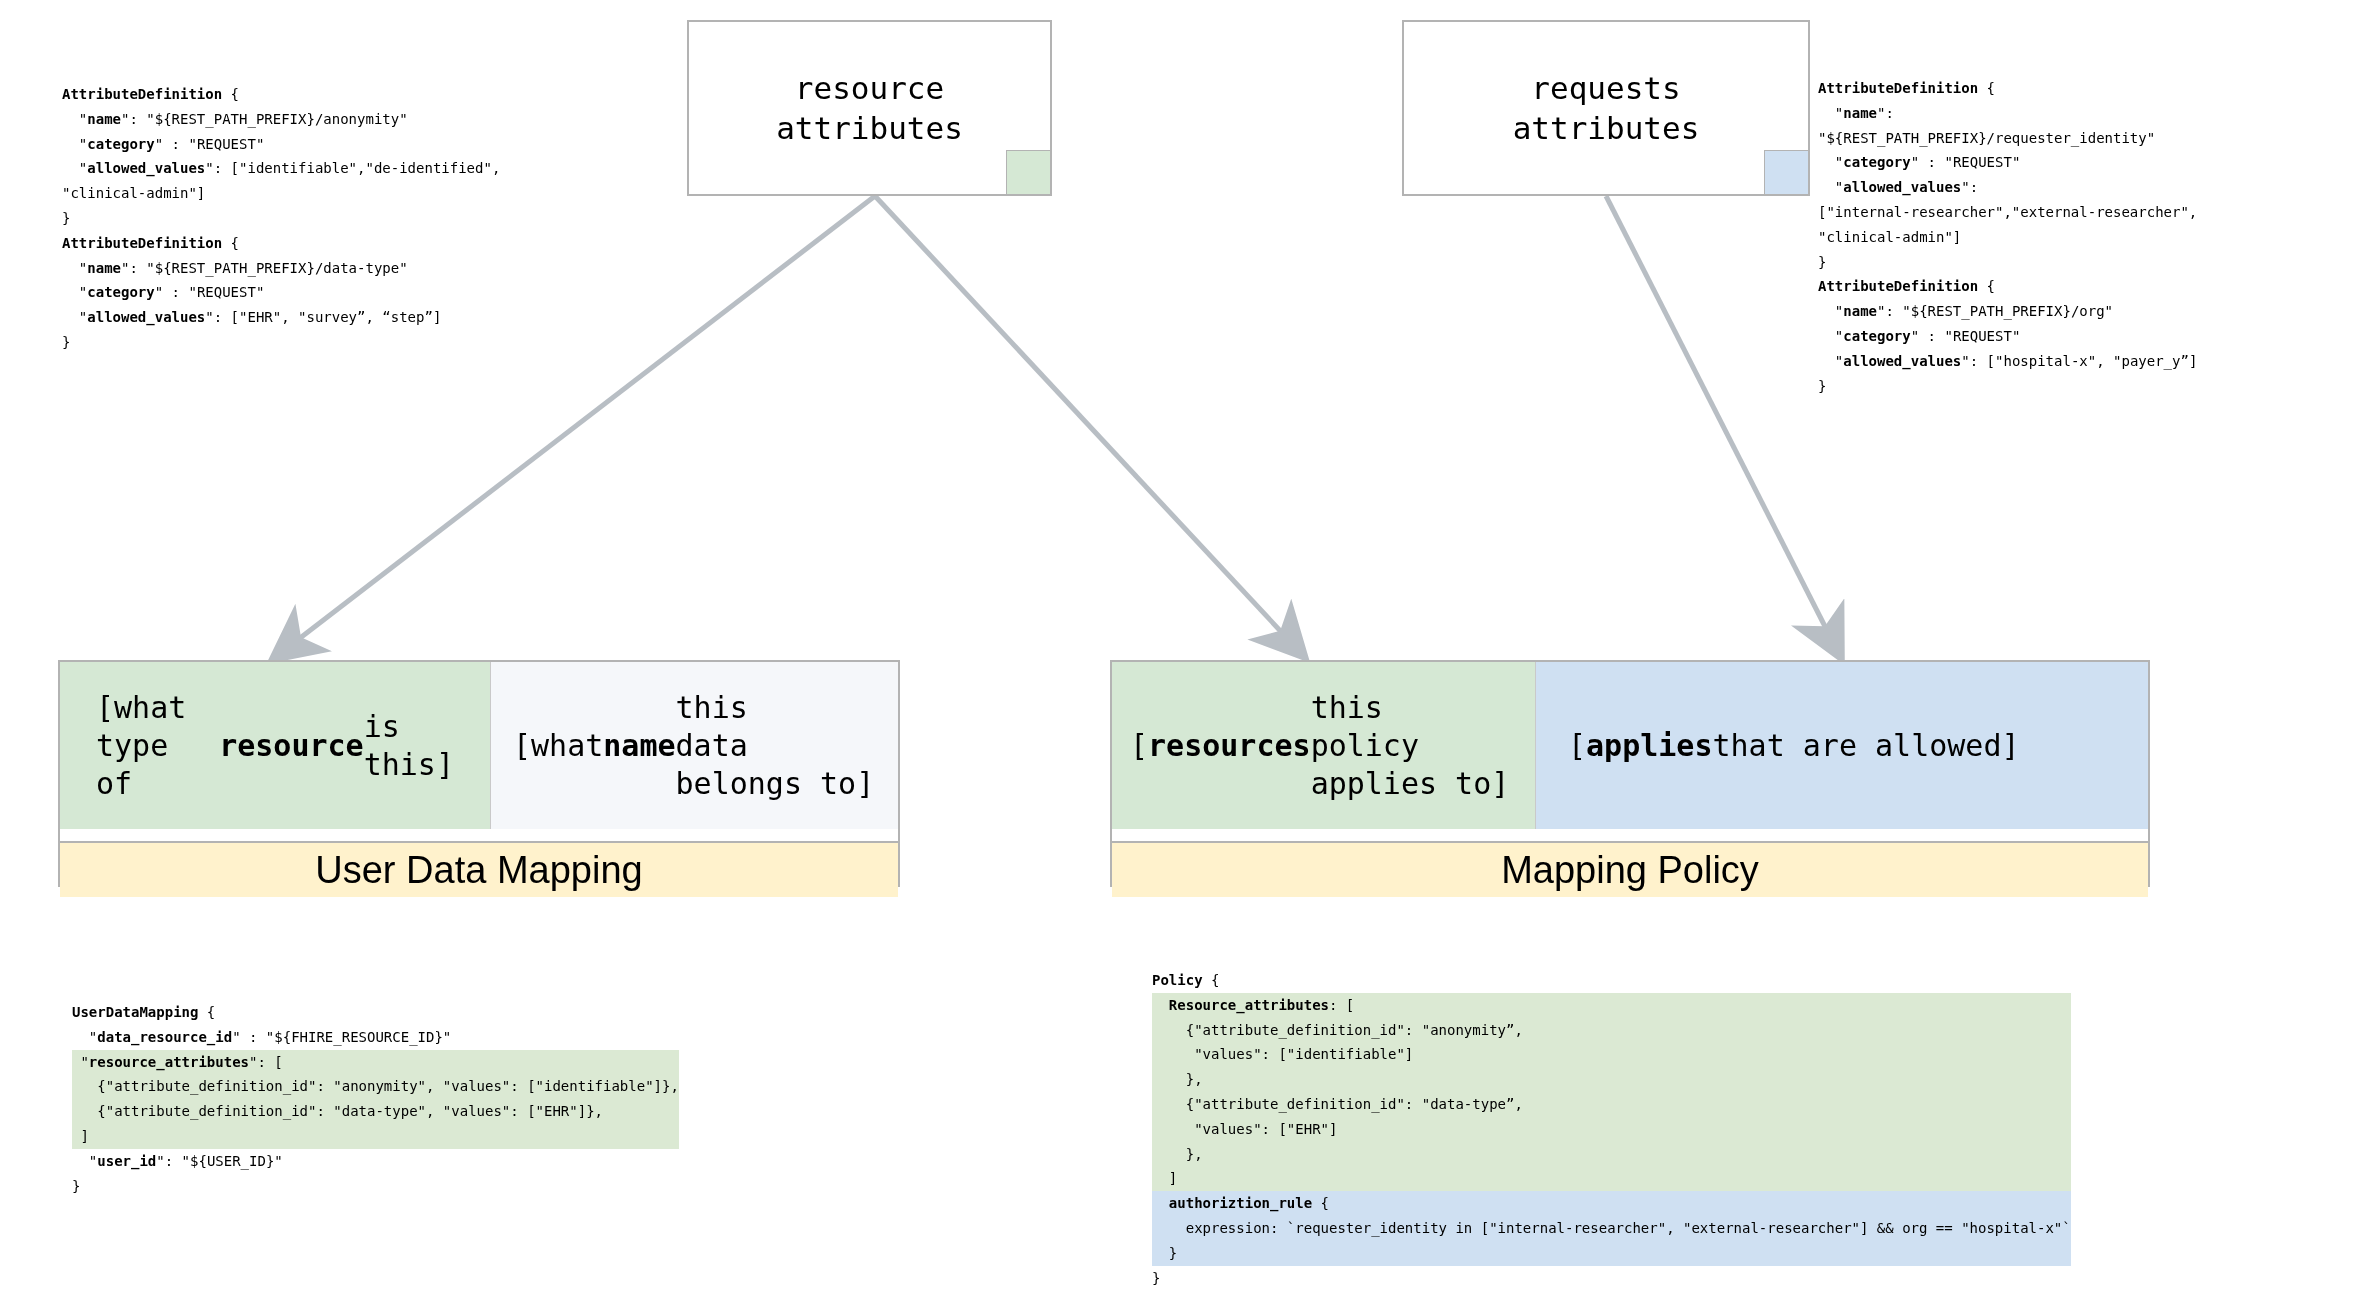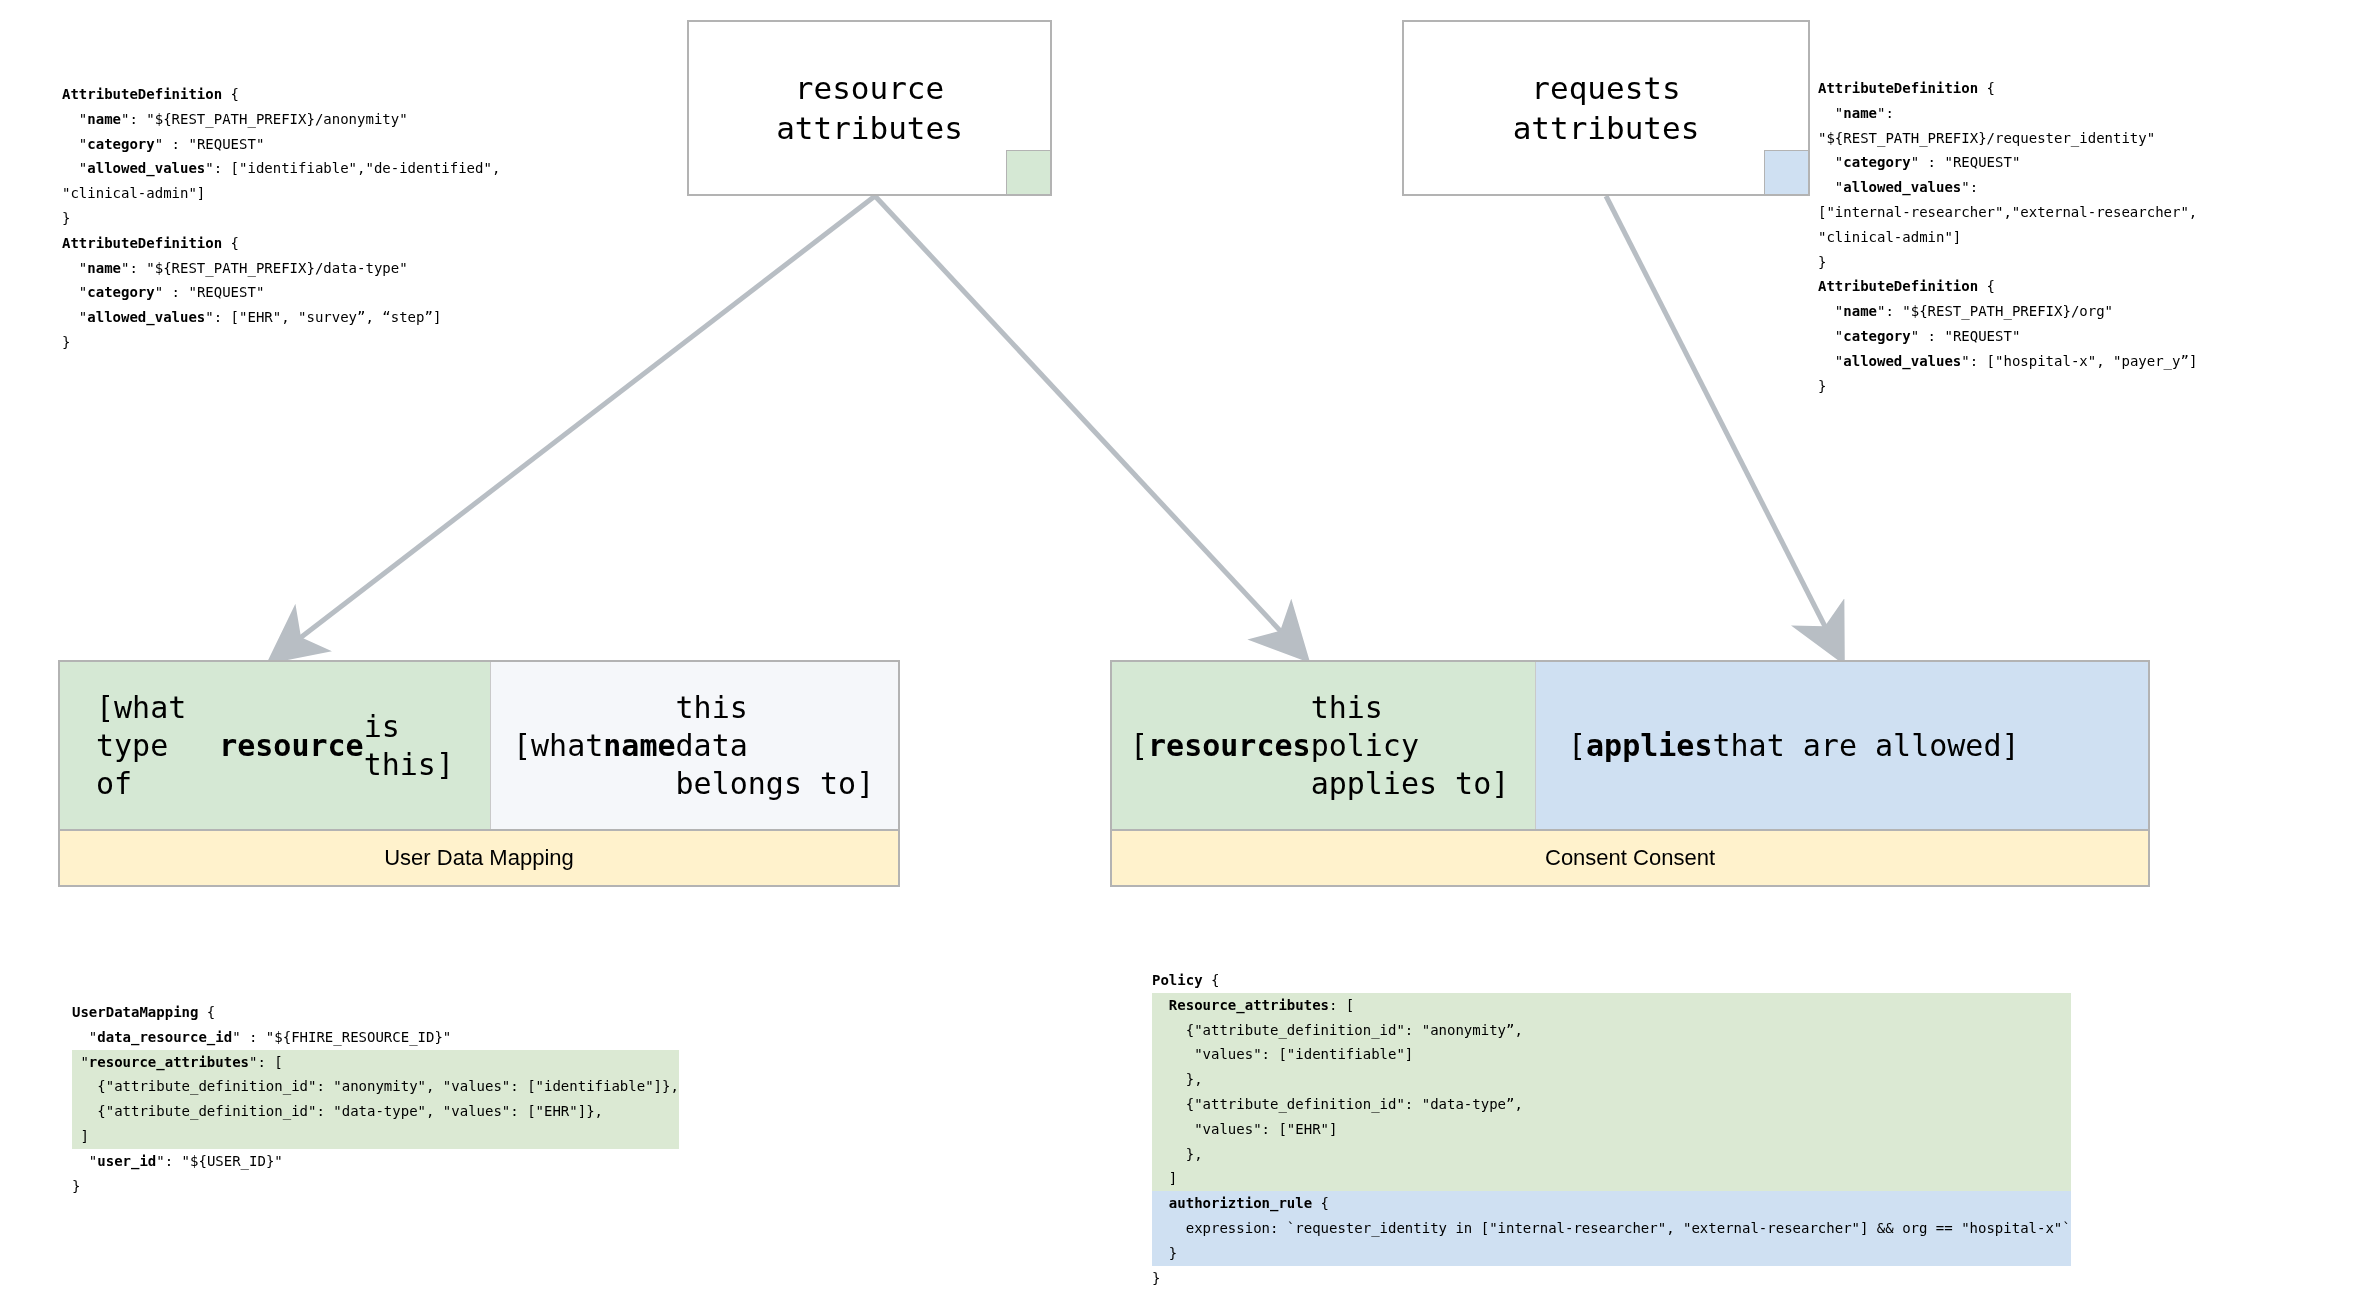--- a/index.html
+++ b/index.html
@@ -101,25 +101,26 @@
     color: #000;
     white-space: pre-line;
   }
   .card .col b { font-weight: bold; }
   .card .footer {
     box-sizing: border-box;
     background: #fff2cc;
     border-top: 2px solid #b3b3b3;
     text-align: center;
     font-family: "Liberation Sans", sans-serif;
-    font-size: 22px;
+    font-size: 38px;
     color: #000;
     display: flex;
     align-items: center;
     justify-content: center;
+    margin-top: 12px;
   }
 
   #card-udm  { left: 58px;  top: 660px; width: 842px;  height: 227px; }
   #card-udm  .cols   { height: 167px; }
   #card-udm  .col-a  { width: 430px; background: #d5e8d4; padding: 0 36px; }
   #card-udm  .col-b  { width: 408px; background: #f5f7fa; border-left: 1px solid #c9c9c9; padding: 0 22px; }
   #card-udm  .footer { height: 56px; }
 
   #card-policy { left: 1110px; top: 660px; width: 1040px; height: 227px; }
   #card-policy .cols   { height: 167px; }
@@ -167,20 +168,20 @@
       <div class="col col-b">[what <b>name</b> this<br>data belongs to]</div>
     </div>
     <div class="footer">User Data Mapping</div>
   </div>
 
   <div class="card" id="card-policy">
     <div class="cols">
       <div class="col col-a">[<b>resources</b> this<br>policy applies to]</div>
       <div class="col col-b">[<b>applies</b> that are allowed]</div>
     </div>
-    <div class="footer">Consent Consent</div>
+    <div class="footer">Mapping Policy</div>
   </div>
 
   <div class="code-block" id="udm-code"><span class="ln"><b>UserDataMapping</b> {</span><span class="ln">  "<b>data_resource_id</b>" : "${FHIRE_RESOURCE_ID}"</span><span class="ln hl-green"> "<b>resource_attributes</b>": [</span><span class="ln hl-green">   {"attribute_definition_id": "anonymity", "values": ["identifiable"]},</span><span class="ln hl-green">   {"attribute_definition_id": "data-type", "values": ["EHR"]},</span><span class="ln hl-green"> ]</span><span class="ln">  "<b>user_id</b>": "${USER_ID}"</span><span class="ln">}</span></div>
 
   <div class="code-block" id="policy-code"><span class="ln"><b>Policy</b> {</span><span class="ln hl-green">  <b>Resource_attributes</b>: [</span><span class="ln hl-green">    {"attribute_definition_id": "anonymity”,</span><span class="ln hl-green">     "values": ["identifiable"]</span><span class="ln hl-green">    },</span><span class="ln hl-green">    {"attribute_definition_id": "data-type”,</span><span class="ln hl-green">     "values": ["EHR"]</span><span class="ln hl-green">    },</span><span class="ln hl-green">  ]</span><span class="ln hl-blue">  <b>authoriztion_rule</b> {</span><span class="ln hl-blue">    expression: `requester_identity in ["internal-researcher", "external-researcher"] &amp;&amp; org == "hospital-x"`</span><span class="ln hl-blue">  }</span><span class="ln">}</span></div>
 
 </div>
 
 </body></html>

